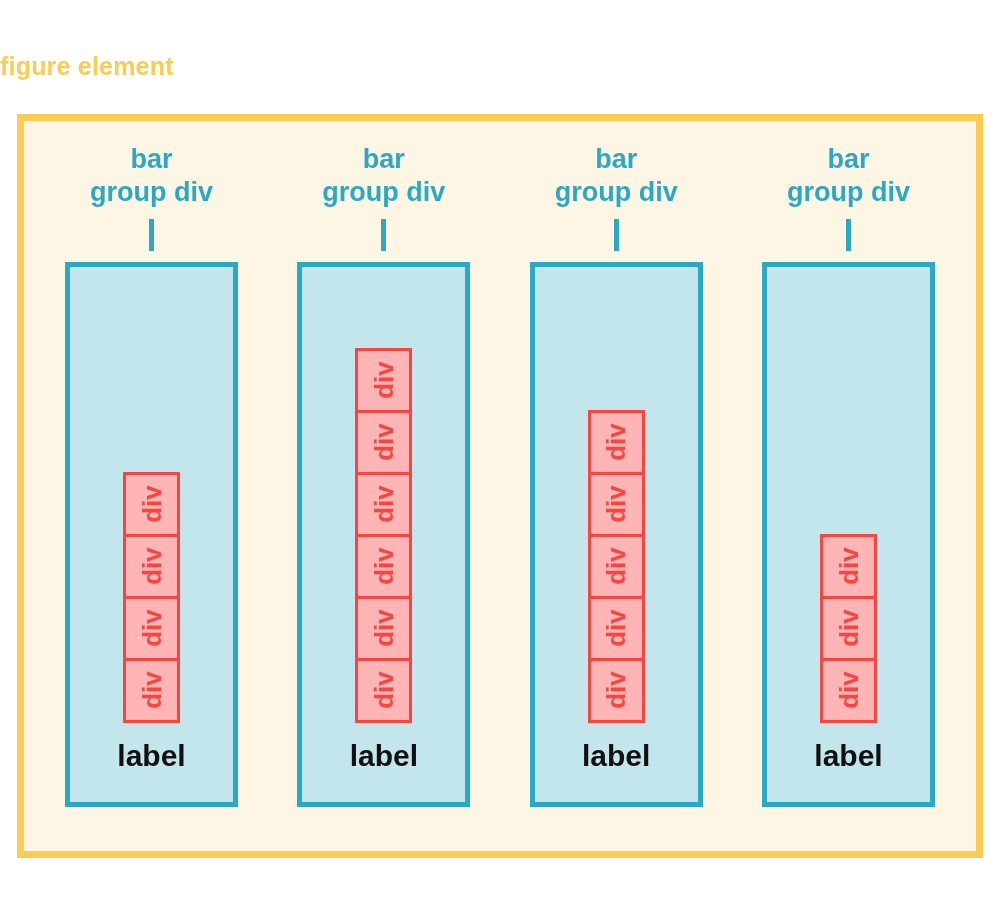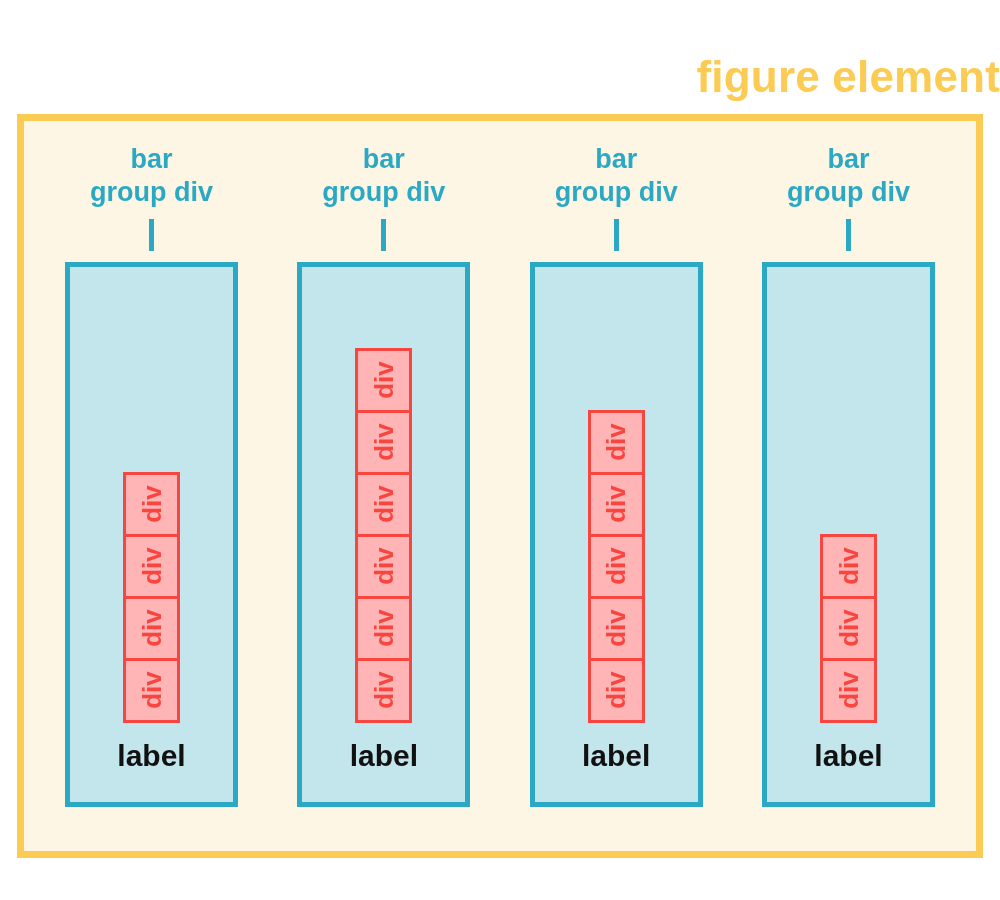--- a/index.html
+++ b/index.html
@@ -18,22 +18,22 @@
     background: #ffffff;
     overflow: hidden;
   }
 
   
   .figure-title {
     position: absolute;
     left: 0;
     top: 52px;
     width: 1000px;
-    text-align: right;
-    font-size: 44px;
+    text-align: left;
+    font-size: 25px;
     font-weight: bold;
     color: #FBCB53;
     letter-spacing: 0.2px;
   }
 
   
   .figure-frame {
     position: absolute;
     left: 17px;
     top: 114px;

